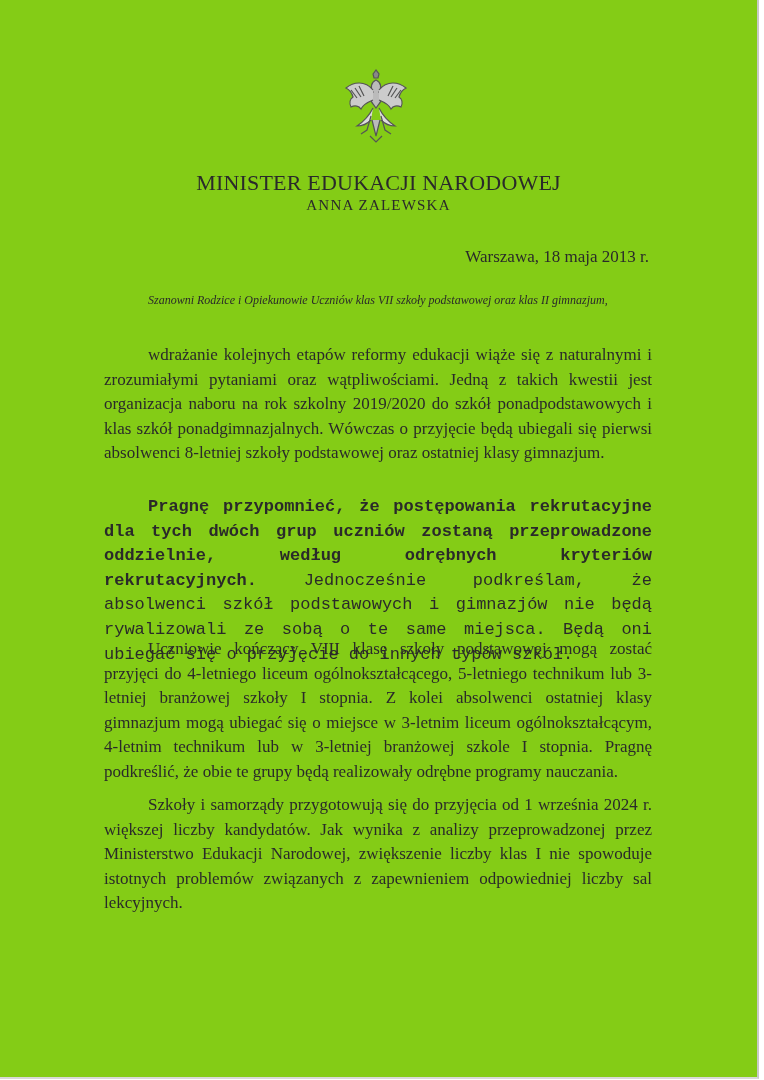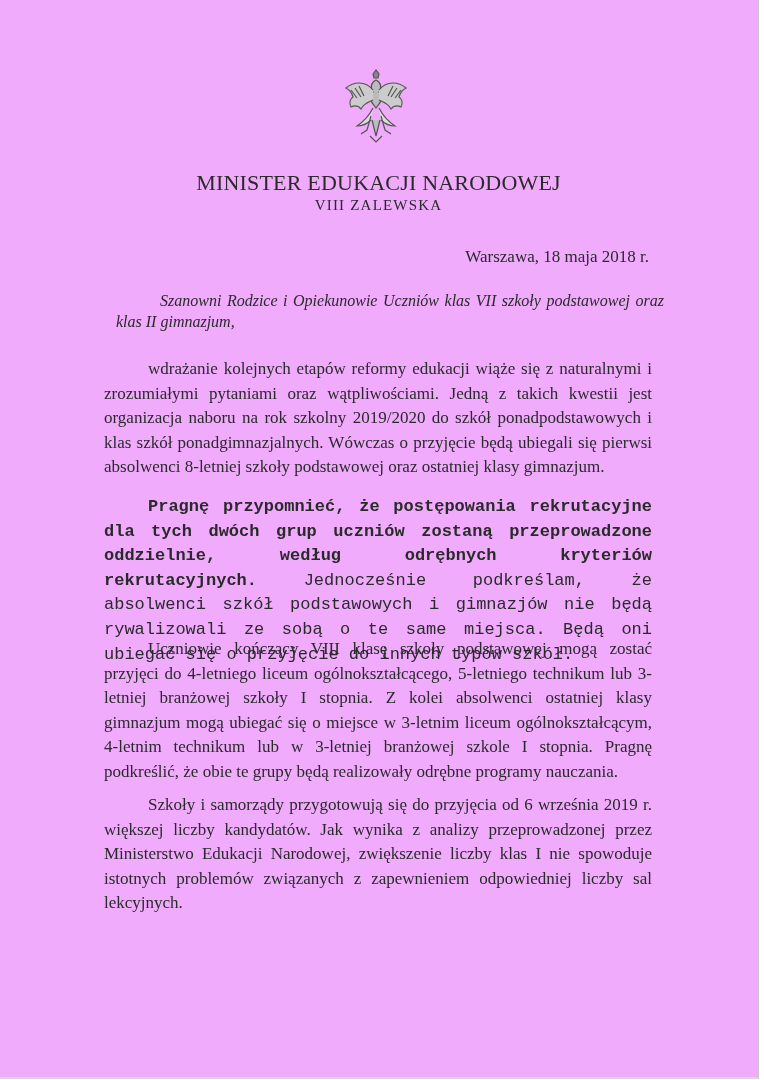--- a/index.html
+++ b/index.html
@@ -1,43 +1,43 @@
 <!DOCTYPE html>
 <html><head>
 <meta charset="utf-8">
 <style>
   html, body { margin: 0; padding: 0; background: #ffffff; }
   body { width: 764px; height: 1080px; position: relative; overflow: hidden; }
   .page {
     position: absolute; left: 0; top: 0; width: 757px; height: 1077px;
     border-right: 2px solid #c8c8c8; border-bottom: 2px solid #d8d8d8;
-    background: #f0abfc;
+    background: #84cc16;
   }
   .emblem { position: absolute; left: 343px; top: 68px; width: 66px; height: 76px; }
   .title {
     position: absolute; left: 0; width: 757px; text-align: center;
     font-family: "Liberation Serif", serif; color: #2a2a2a;
   }
   .minister { top: 170px; font-size: 22px; letter-spacing: 0.2px; }
   .name { top: 197px; font-size: 15px; letter-spacing: 1.2px; }
   .date {
     position: absolute; right: 108px; top: 247px;
     font-family: "Liberation Serif", serif; font-size: 17px; color: #2a2a2a;
   }
   .salutation {
-    position: absolute; left: 116px; top: 290px; width: 548px;
-    font-family: "Liberation Serif", serif; font-style: italic; font-size: 16px;
+    position: absolute; left: 104px; top: 290px; width: 548px;
+    font-family: "Liberation Serif", serif; font-style: italic; font-size: 12px;
     color: #2a2a2a; line-height: 21px; text-align: justify; text-indent: 44px;
   }
   .para {
     position: absolute; left: 104px; width: 548px;
     font-family: "Liberation Serif", serif; font-size: 17px; color: #2a2a2a;
     line-height: 24.6px; text-align: justify; text-indent: 44px; margin: 0;
   }
-  .p1 { top: 357px; }
+  .p1 { top: 343px; }
   .p2 { top: 495px; font-family: Liberation Mono, monospace; }
   .p3 { top: 637px; }
   .p4 { top: 793px; }
   b { font-weight: bold; }
 </style>
 </head>
 <body>
 
 <div class="page">
 
@@ -49,27 +49,27 @@
       <path d="M36 22 c8 -10 20 -8 27 -2 c-4 2 -6 5 -7 9 c3 2 4 6 2 10 c-4 -2 -8 -1 -10 2 c-2 -4 -7 -7 -12 -9" fill="#ccc"></path>
       <path d="M8 22 l6 8 M12 20 l6 9 M16 18 l5 10 M58 22 l-6 8 M54 20 l-6 9 M50 18 l-5 10"></path>
       <path d="M30 40 c-4 8 -10 14 -16 18 c6 0 10 -2 14 -6 M36 40 c4 8 10 14 16 18 c-6 0 -10 -2 -14 -6" fill="#ddd"></path>
       <path d="M28 48 l-4 14 l-6 4 M38 48 l4 14 l6 4"></path>
       <path d="M29 52 l4 16 l4 -16" fill="#bbb"></path>
       <path d="M27 68 l6 6 l6 -6"></path>
     </g>
   </svg>
 
   <div class="title minister">MINISTER EDUKACJI NARODOWEJ</div>
-  <div class="title name">VIII ZALEWSKA</div>
+  <div class="title name">ANNA ZALEWSKA</div>
 
-  <div class="date">Warszawa, 18 maja 2018 r.</div>
+  <div class="date">Warszawa, 18 maja 2013 r.</div>
 
   <div class="salutation">Szanowni Rodzice i Opiekunowie Uczniów klas VII szkoły podstawowej oraz klas II gimnazjum,</div>
 
   <p class="para p1">wdrażanie kolejnych etapów reformy edukacji wiąże się z naturalnymi i zrozumiałymi pytaniami oraz wątpliwościami. Jedną z takich kwestii jest organizacja naboru na rok szkolny 2019/2020 do szkół ponadpodstawowych i klas szkół ponadgimnazjalnych. Wówczas o przyjęcie będą ubiegali się pierwsi absolwenci 8-letniej szkoły podstawowej oraz ostatniej klasy gimnazjum.</p>
 
   <p class="para p2"><b>Pragnę przypomnieć, że postępowania rekrutacyjne dla tych dwóch grup uczniów zostaną przeprowadzone oddzielnie, według odrębnych kryteriów rekrutacyjnych.</b><span> Jednocześnie podkreślam, że absolwenci szkół podstawowych i gimnazjów nie będą rywalizowali ze sobą o te same miejsca. Będą oni ubiegać się o przyjęcie do innych typów szkół.</span></p>
 
   <p class="para p3">Uczniowie kończący VIII klasę szkoły podstawowej mogą zostać przyjęci do 4-letniego liceum ogólnokształcącego, 5-letniego technikum lub 3-letniej branżowej szkoły I stopnia. Z kolei absolwenci ostatniej klasy gimnazjum mogą ubiegać się o miejsce w 3-letnim liceum ogólnokształcącym, 4-letnim technikum lub w 3-letniej branżowej szkole I stopnia. Pragnę podkreślić, że obie te grupy będą realizowały odrębne programy nauczania.</p>
 
-  <p class="para p4">Szkoły i samorządy przygotowują się do przyjęcia od 6 września 2019 r. większej liczby kandydatów. Jak wynika z analizy przeprowadzonej przez Ministerstwo Edukacji Narodowej, zwiększenie liczby klas I nie spowoduje istotnych problemów związanych z zapewnieniem odpowiedniej liczby sal lekcyjnych.</p>
+  <p class="para p4">Szkoły i samorządy przygotowują się do przyjęcia od 1 września 2024 r. większej liczby kandydatów. Jak wynika z analizy przeprowadzonej przez Ministerstwo Edukacji Narodowej, zwiększenie liczby klas I nie spowoduje istotnych problemów związanych z zapewnieniem odpowiedniej liczby sal lekcyjnych.</p>
 
 </div>
 
 </body></html>

